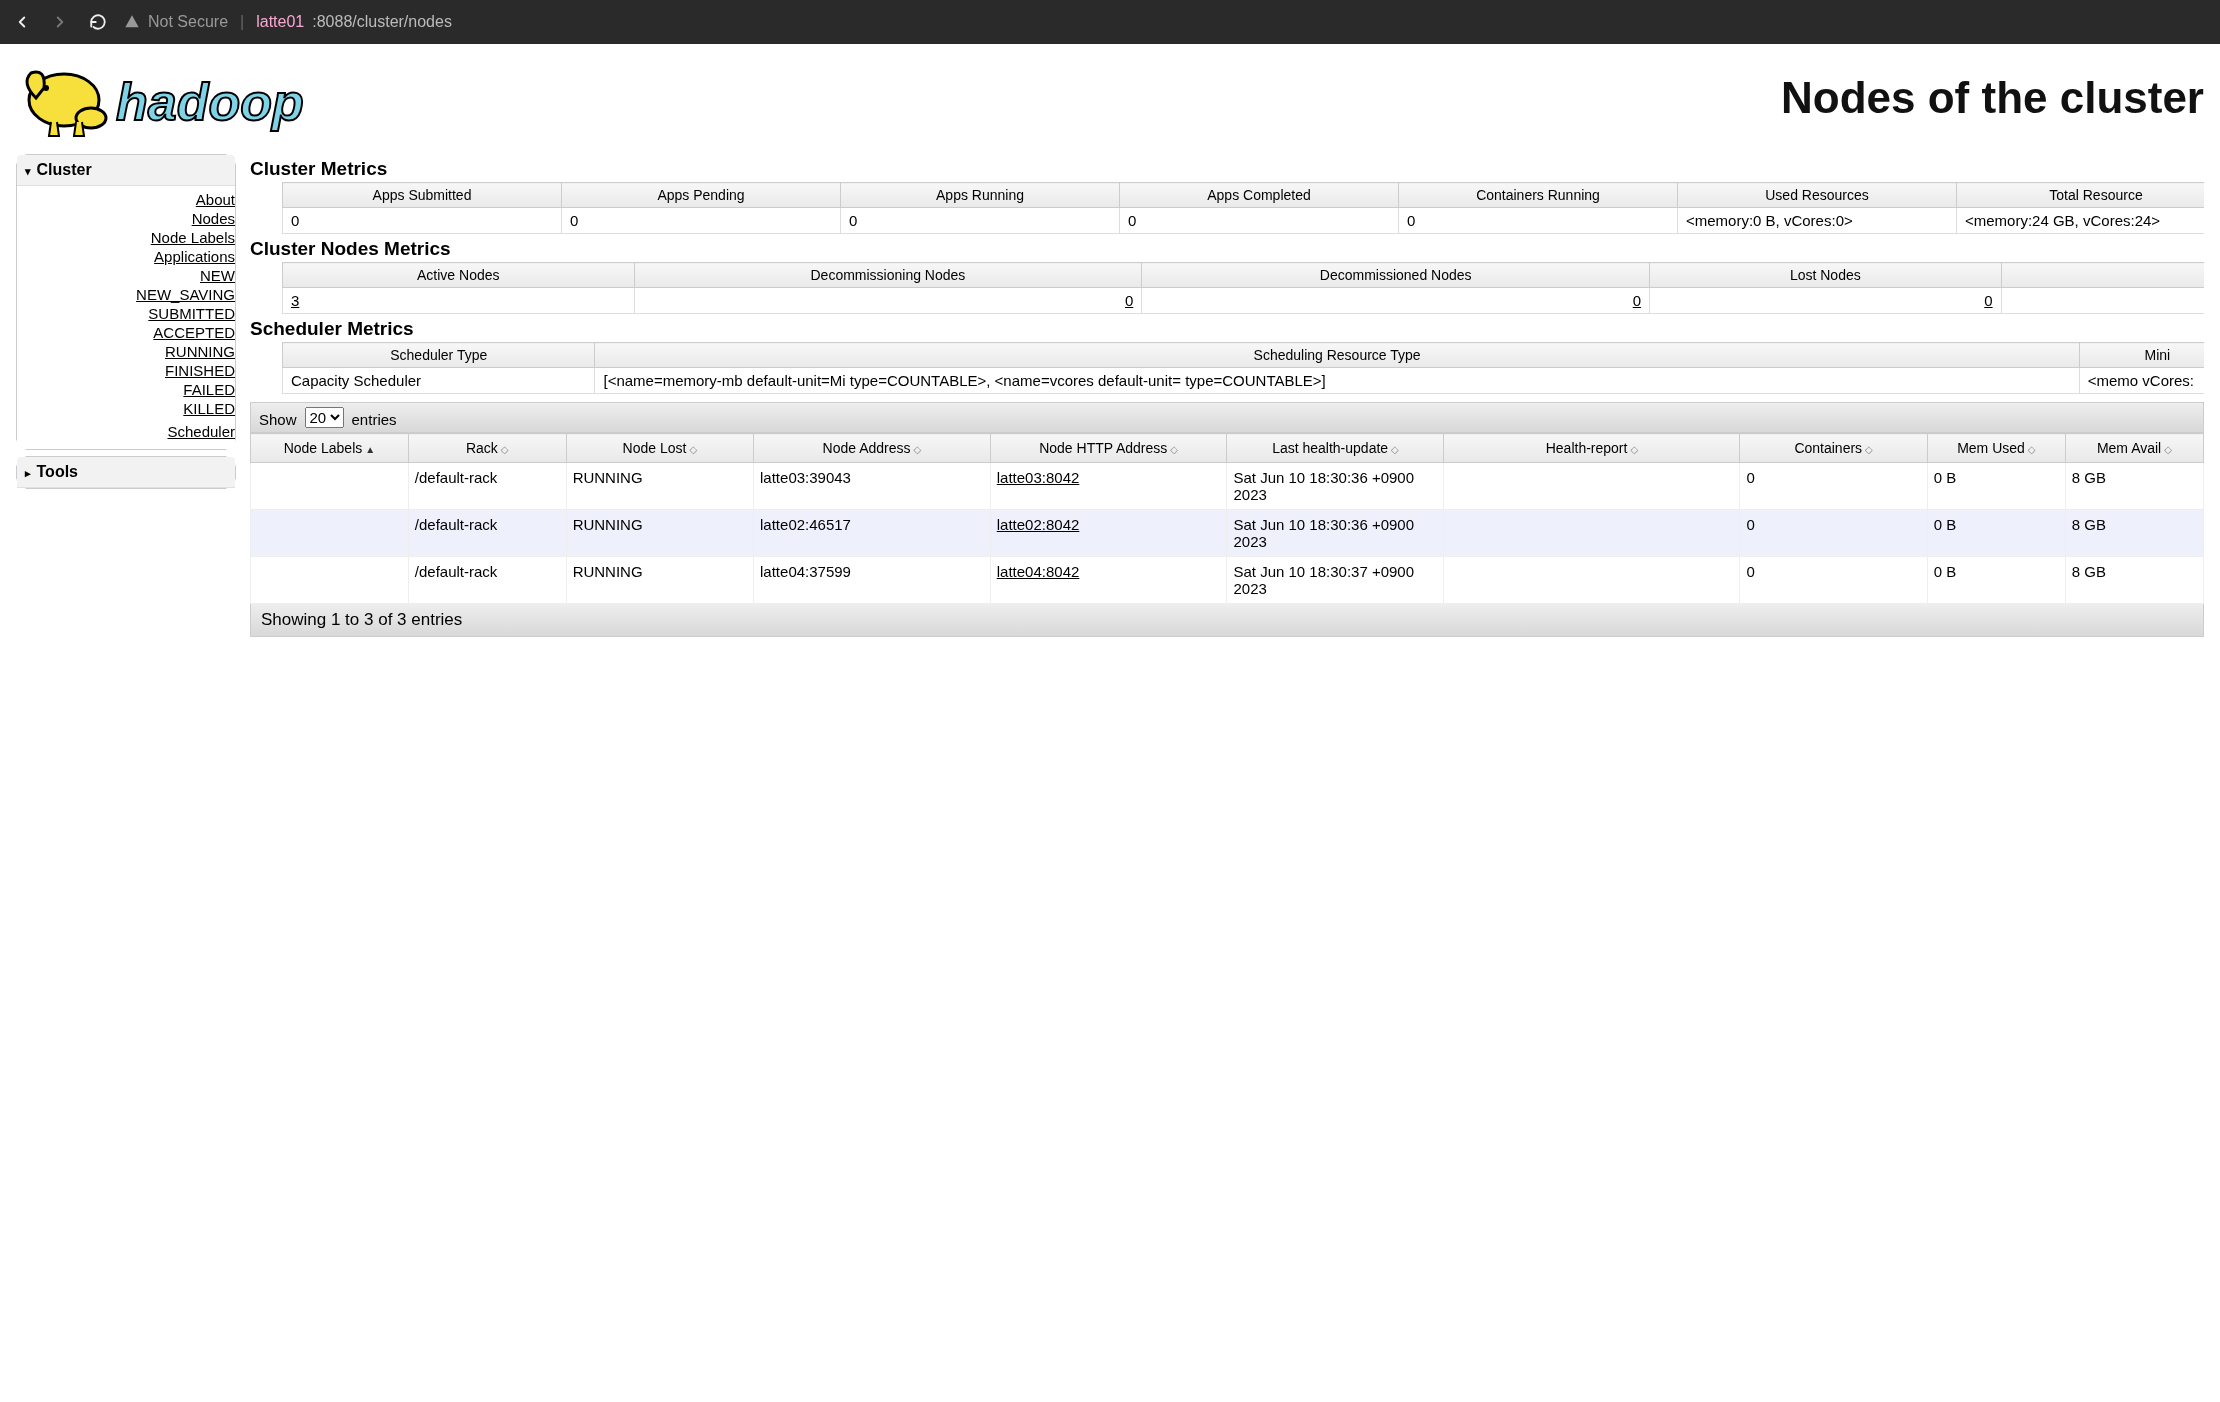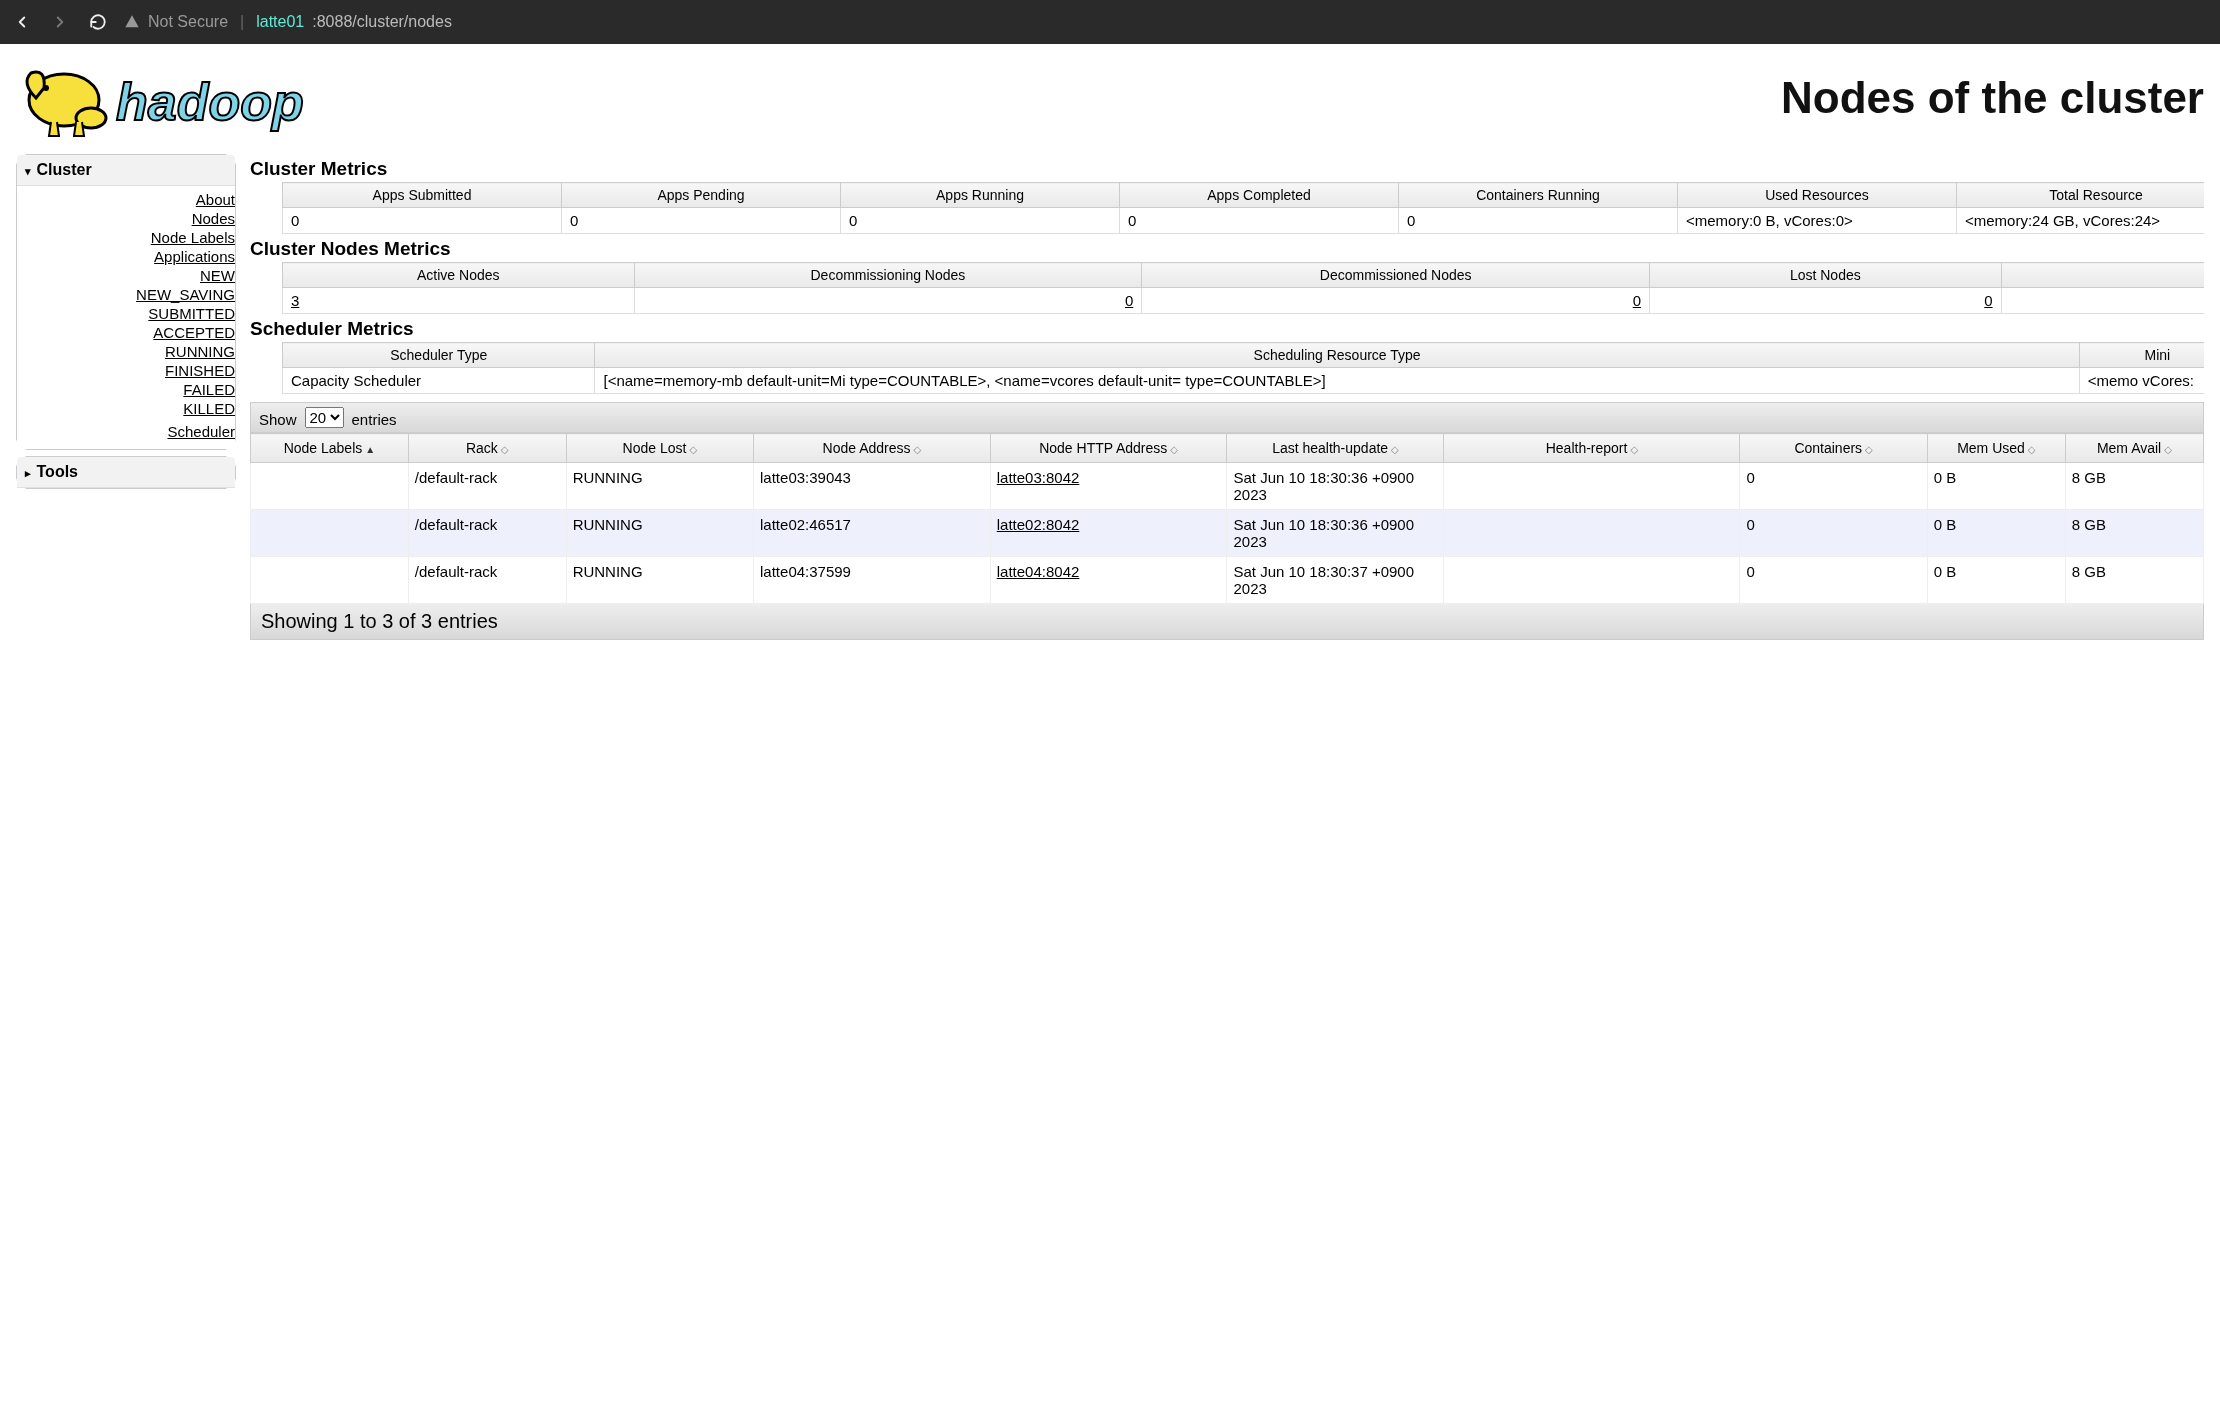--- a/index.html
+++ b/index.html
@@ -3,21 +3,21 @@
 <meta charset="utf-8">
 <style>
   * { box-sizing: border-box; }
   body { margin: 0; font-family: Arial, Helvetica, sans-serif; background: #fff; }
   .browser-bar { background: #2a2a2a; color: #ccc; display: flex; align-items: center; padding: 6px 10px; height: 44px; gap: 14px; }
   .browser-bar .nav-btn { width: 24px; height: 24px; display: inline-flex; align-items: center; justify-content: center; cursor: pointer; color: #eee; }
   .browser-bar .nav-btn.disabled { color: #777; }
   .addr { display: flex; align-items: center; gap: 8px; color: #ccc; }
   .addr .not-secure { color: #999; }
   .addr .sep { color: #666; margin: 0 4px; }
-  .addr .host { color: #5eead4; }
+  .addr .host { color: #f9a8d4; }
   .addr .path { color: #bbb; }
   .page { padding: 4px 16px 24px 16px; }
   .header-row { display: flex; align-items: center; justify-content: space-between; margin-bottom: 6px; }
   .logo { display: flex; align-items: center; gap: 0; }
   .logo svg { display: block; }
   .page-title { font-size: 44px; font-weight: bold; color: #111; white-space: nowrap; }
   .content-row { display: flex; align-items: flex-start; gap: 14px; }
   .sidebar { width: 220px; flex-shrink: 0; }
   .sidebar-panel { border: 1px solid #ccc; border-radius: 13px; background: #6d28d9; margin-bottom: 6px; }
   .sidebar-header { display: flex; align-items: center; gap: 6px; padding: 6px 8px; font-weight: bold; cursor: pointer; background: #f2f2f2; border-bottom: 1px solid #e0e0e0; border-radius: 4px 4px 0 0; }
@@ -35,21 +35,21 @@
   .right-align { text-align: right !important; }
   .show-bar { background: linear-gradient(#eee,#d8d8d8); padding: 4px 8px; font-size: 15px; display: flex; align-items: flex-end; gap: 8px; border: 1px solid #ccc; margin-top: 8px; }
   .show-bar select { font-size: 15px; }
   table.nodes { width: 100%; border-collapse: collapse; border: 1px solid #ccc; }
   table.nodes th { background: linear-gradient(#f7f7f7,#e9e9e9); border: 1px solid #ccc; padding: 6px 6px; font-size: 14px; font-weight: normal; text-align: center; position: relative; }
   table.nodes th .sort { font-size: 10px; color: #888; margin-left: 3px; }
   table.nodes th.sorted .sort { color: #333; }
   table.nodes td { border: 1px solid #eee; padding: 6px 6px; font-size: 15px; vertical-align: top; }
   table.nodes tbody tr:nth-child(even) { background: #eef0fb; }
   table.nodes td a { color: #000; text-decoration: underline; }
-  .footer-bar { background: linear-gradient(#eee,#d8d8d8); padding: 6px 10px; font-size: 20px; border: 1px solid #ccc; border-top: none; }
+  .footer-bar { background: linear-gradient(#eee,#d8d8d8); padding: 6px 10px; font-size: 17px; border: 1px solid #ccc; border-top: none; }
   .tri-down::before { content: "▾"; font-size: 11px; }
   .tri-right::before { content: "▸"; font-size: 11px; }
 </style>
 </head>
 <body>
 
 <div class="browser-bar">
   <span class="nav-btn">
     <svg width="18" height="18" viewBox="0 0 24 24" fill="none" stroke="#eee" stroke-width="2.5" stroke-linecap="round" stroke-linejoin="round">
         <polyline points="15 18 9 12 15 6"></polyline>

